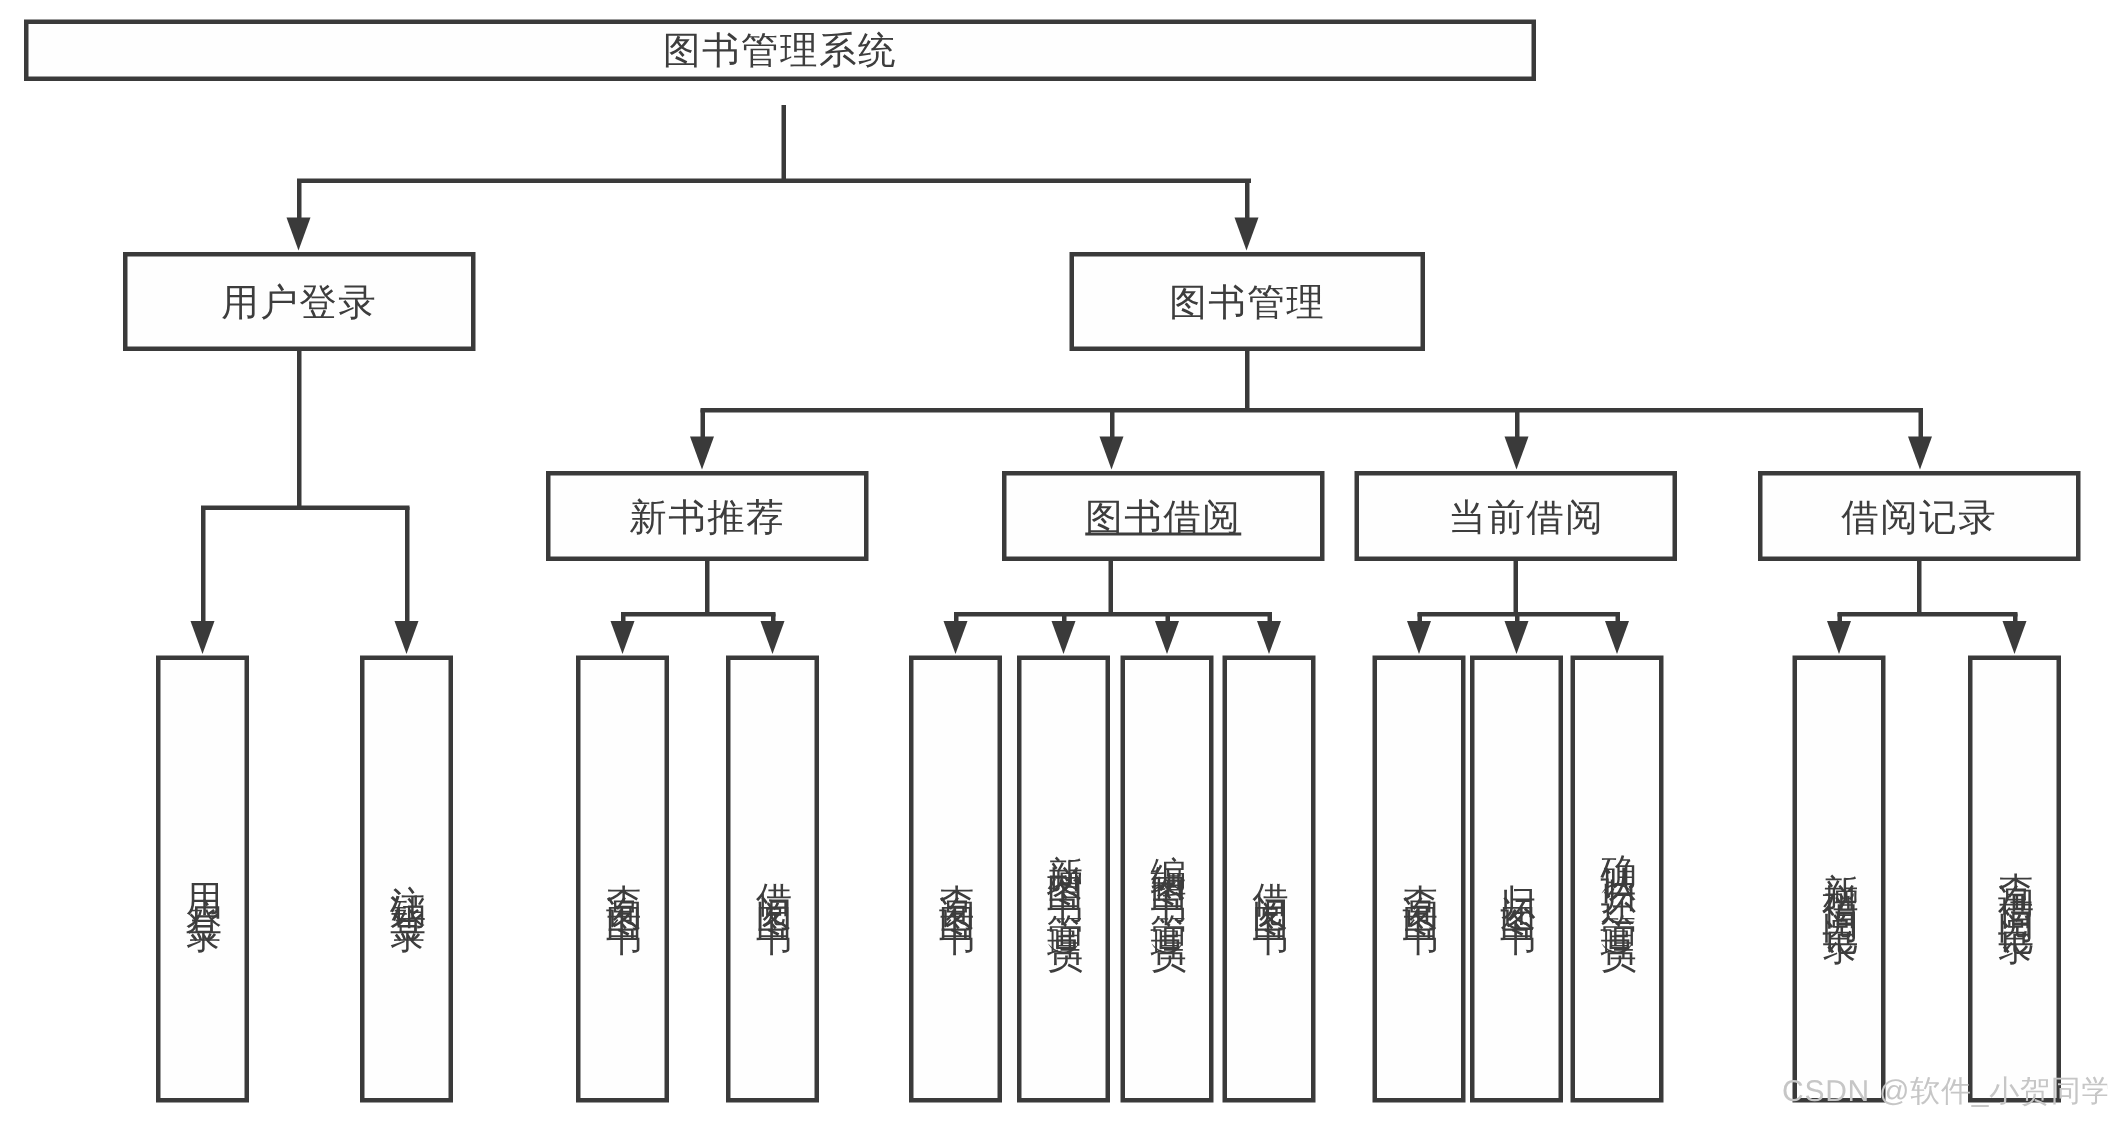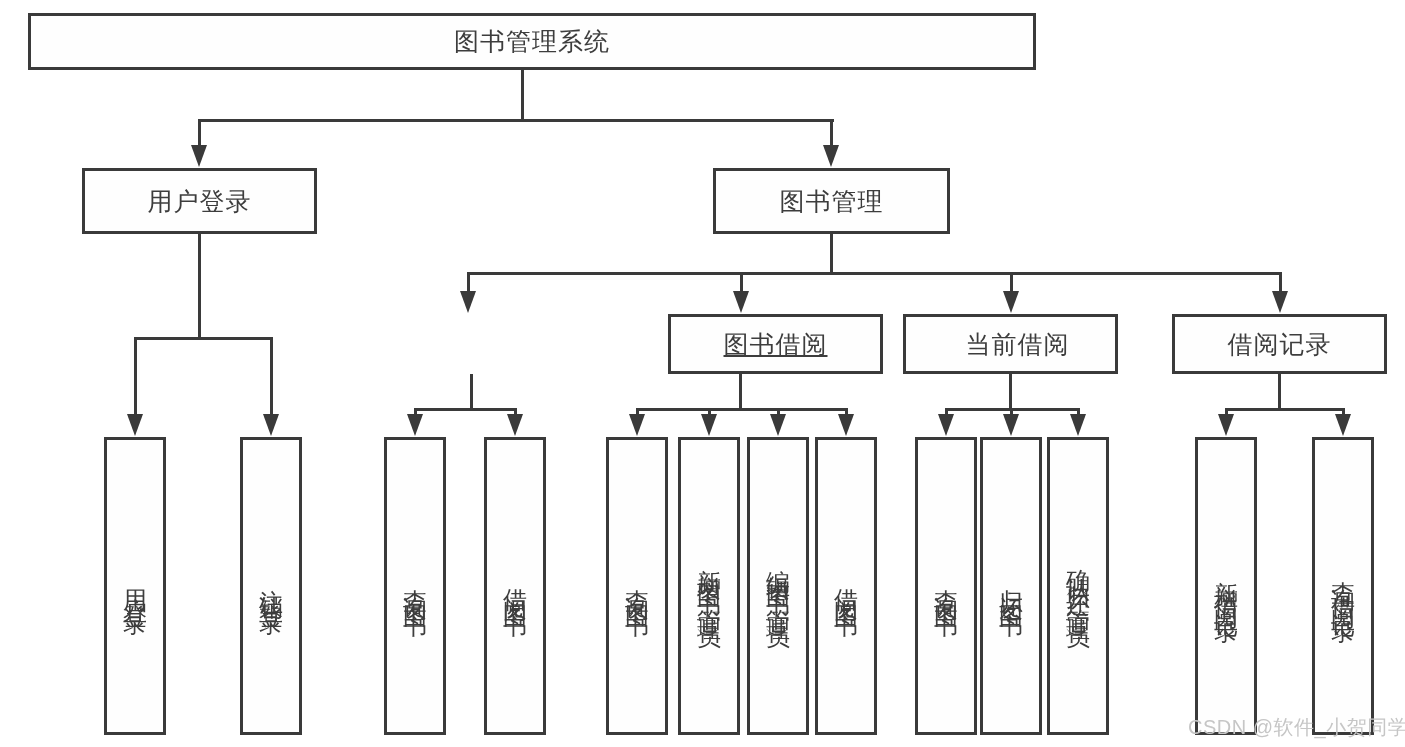--- a/index.html
+++ b/index.html
@@ -83,25 +83,26 @@
     color: #c6c6c6;
     z-index: 5;
     white-space: nowrap;
   }
 </style>
 </head>
 <body>
 
 <div class="canvas">
 
-  <div class="hbox" style="left:16px; top:13px; width:1008px; height:57px;margin-left:12px;">图书管理系统</div>
+  <div class="hbox" style="left:16px; top:13px; width:1008px; height:41px;">图书管理系统</div>
 
   <div class="hbox l2" style="left:82px; width:235px;">用户登录</div>
   <div class="hbox l2" style="left:713px; width:237px;">图书管理</div>
 
+  <div class="hbox l3" style="left:364px;">新书推荐</div>
   <div class="hbox l3" style="left:668px;text-decoration:underline;">图书借阅</div>
   <div class="hbox l3" style="left:903px;padding-left:14px;">当前借阅</div>
   <div class="hbox l3" style="left:1172px;">借阅记录</div>
 
   <div class="vbox" style="left:104px;">
     <span>用户登录</span>
   </div>
   <div class="vbox" style="left:240px;">
     <span>注销登录</span>
   </div>

